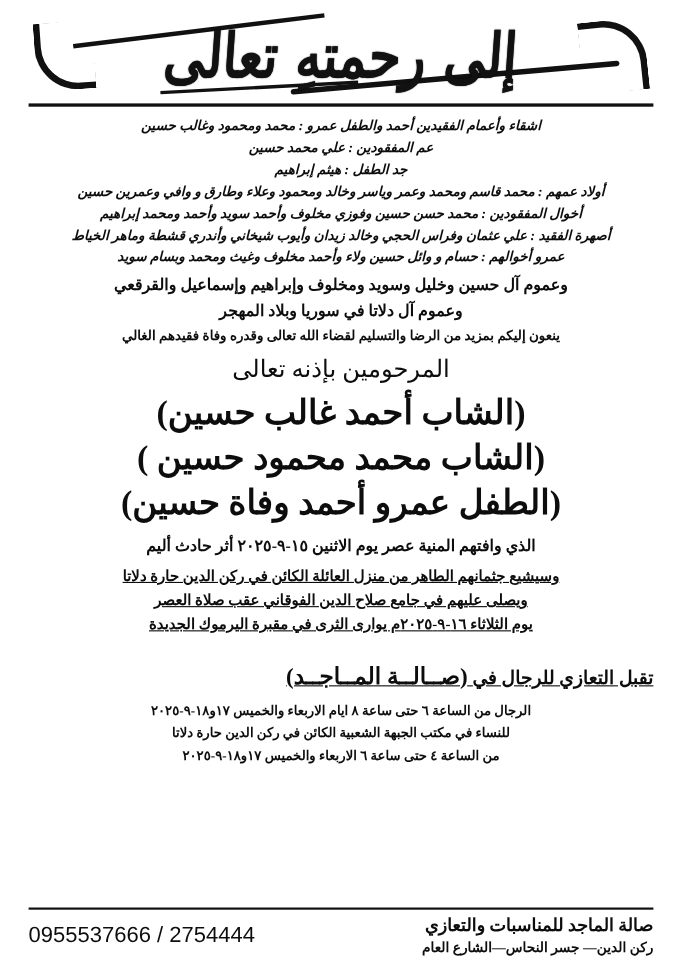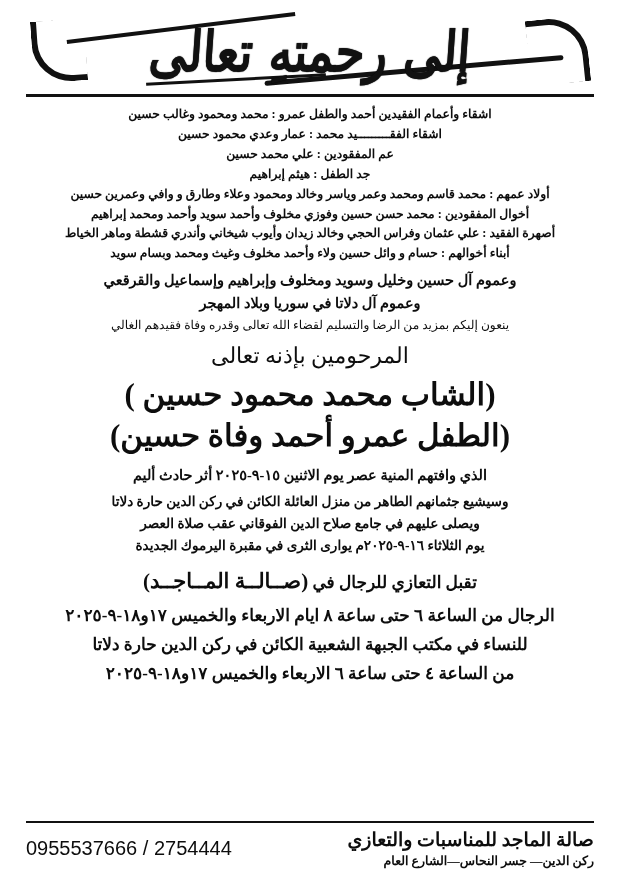--- a/index.html
+++ b/index.html
@@ -98,36 +98,37 @@
   .relatives {
     font-size: 12.3px;
     line-height: 1.62;
     text-align: center;
     font-weight: 700;
   }
   .relatives .row {
     white-space: nowrap;
     overflow: hidden;
     text-overflow: clip;
+    font-style: italic;
   }
   .relatives .row .lead {
     font-weight: 700;
   }
 
   .bold-lines {
     text-align: center;
     font-weight: 700;
     font-size: 14.5px;
     line-height: 1.55;
     margin-top: 5px;
   }
   .invite {
     text-align: center;
     font-size: 12.2px;
-    font-weight: 400;
+    font-weight: 700;
     margin-top: 4px;
   }
 
   
   .marhoum {
     text-align: center;
     font-size: 22px;
     font-weight: 400;
     margin-top: 10px;
     letter-spacing: 0.5px;
@@ -149,39 +150,41 @@
     font-weight: 700;
     margin-top: 10px;
     letter-spacing: 0.4px;
   }
   .proc {
     text-align: center;
     font-size: 13.6px;
     font-weight: 700;
     line-height: 1.62;
     margin-top: 7px;
+    text-decoration: underline;
   }
   .hall-line {
-    text-align: center;
+    text-align: right;
     font-size: 17px;
     font-weight: 700;
-    margin-top: 12px;
+    margin-top: 24px;
+    text-decoration: underline;
   }
   .hall-line .hall-name {
     font-size: 21px;
   }
   .addr {
     text-align: center;
     font-size: 14.5px;
     font-weight: 700;
     margin-top: 11px;
   }
   .times {
     text-align: center;
-    font-size: 17px;
+    font-size: 12px;
     font-weight: 700;
     line-height: 1.7;
     margin-top: 8px;
   }
 
   
   .footer {
     position: absolute;
     left: 26px;
     right: 26px;
@@ -194,21 +197,21 @@
     display: flex;
     align-items: center;
     justify-content: space-between;
     gap: 10px;
   }
   .footer-right {
     text-align: right;
     flex: 1;
   }
   .footer-title {
-    font-size: 19px;
+    font-size: 16px;
     font-weight: 700;
     line-height: 1.3;
     font-family: Liberation Serif, serif;
   }
   .footer-sub {
     font-size: 12.5px;
     font-weight: 700;
     line-height: 1.3;
   }
   .footer-phone {
@@ -234,59 +237,56 @@
   </div>
 
   <div class="rule"></div>
 
   <div class="relatives">
     <div class="row">
       <span class="lead">اشقاء وأعمام الفقيدين أحمد والطفل عمرو :</span>
       <span>محمد ومحمود وغالب حسين</span>
     </div>
     <div class="row">
-      <span class="lead">اشقاء الفقـــــــــيد محمد :</span>
-      <span>عمار وعدي محمود حسين</span>
-    </div>
-    <div class="row">
       <span class="lead">عم المفقودين :</span>
       <span>علي محمد حسين</span>
     </div>
     <div class="row">
       <span class="lead">جد الطفل :</span>
       <span>هيثم إبراهيم</span>
     </div>
     <div class="row">
       <span class="lead">أولاد عمهم :</span>
       <span>محمد قاسم ومحمد وعمر وياسر وخالد ومحمود وعلاء وطارق و وافي وعمرين حسين</span>
     </div>
     <div class="row">
       <span class="lead">أخوال المفقودين :</span>
       <span>محمد حسن حسين وفوزي مخلوف وأحمد سويد وأحمد ومحمد إبراهيم</span>
     </div>
     <div class="row">
       <span class="lead">أصهرة الفقيد :</span>
       <span>علي عثمان وفراس الحجي وخالد زيدان وأيوب شيخاني وأندري قشطة وماهر الخياط</span>
     </div>
     <div class="row">
-      <span class="lead">أبناء أخوالهم :</span>
+      <span class="lead">عمرو أخوالهم :</span>
       <span>حسام و وائل حسين ولاء وأحمد مخلوف وغيث ومحمد وبسام سويد</span>
     </div>
   </div>
 
   <div class="bold-lines">
     <div>وعموم آل حسين وخليل وسويد ومخلوف وإبراهيم وإسماعيل والقرقعي</div>
     <div>وعموم آل دلاتا في سوريا وبلاد المهجر</div>
   </div>
 
   <div class="invite">ينعون إليكم بمزيد من الرضا والتسليم لقضاء الله تعالى وقدره وفاة فقيدهم الغالي</div>
 
   <div class="marhoum">المرحومين بإذنه تعالى</div>
 
   <div class="names">
+    <div class="name">(الشاب أحمد غالب حسين)</div>
     <div class="name">(الشاب محمد محمود حسين )</div>
     <div class="name">(الطفل عمرو  أحمد وفاة حسين)</div>
   </div>
 
   <div class="death-line">الذي وافتهم المنية عصر يوم الاثنين ١٥-٩-٢٠٢٥ أثر حادث أليم</div>
 
   <div class="proc">
     <div>وسيشيع جثمانهم الطاهر من منزل العائلة الكائن في ركن الدين حارة دلاتا</div>
     <div>ويصلى عليهم في جامع صلاح الدين الفوقاني  عقب صلاة العصر</div>
     <div>يوم الثلاثاء ١٦-٩-٢٠٢٥م يوارى الثرى في مقبرة اليرموك الجديدة</div>

